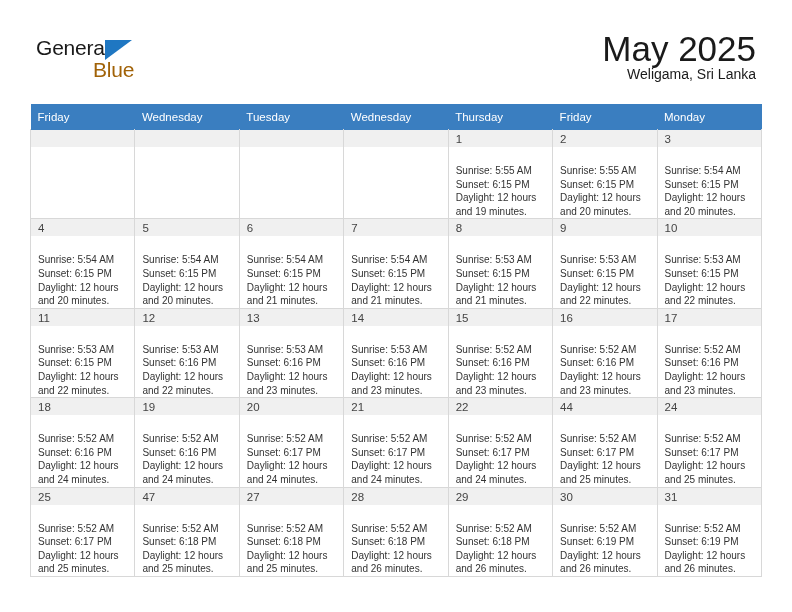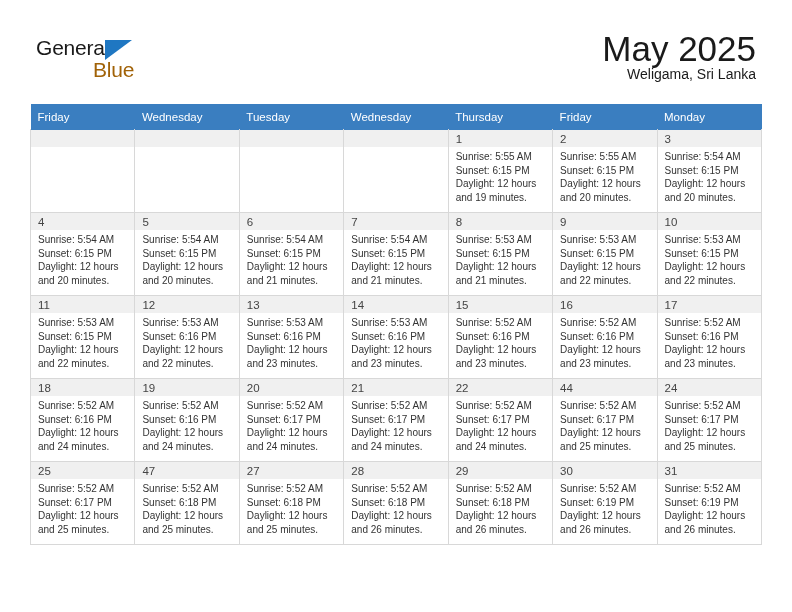--- a/index.html
+++ b/index.html
@@ -122,21 +122,21 @@
     padding: 2px 0 1px 7px;
     font-size: 11.5px;
     color: #444444;
     line-height: 15px;
     box-sizing: border-box;
   }
   td.empty .daynum-bar {
     background: #f0f0f0;
   }
   .cell-body {
-    padding: 3px 5px 0 7px;
+    padding: 17px 5px 0 7px;
     font-size: 10px;
     line-height: 13.6px;
     color: #333333;
   }
   .cell-line {
     white-space: nowrap;
   }
 </style>
 </head>
 <body>

